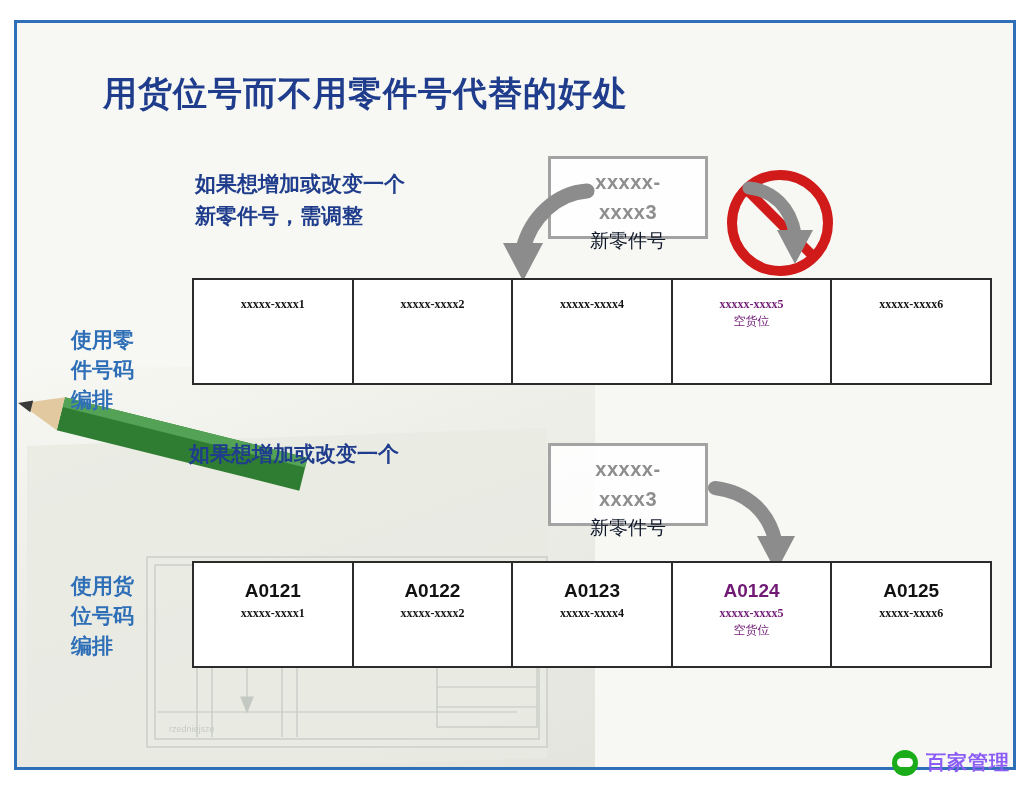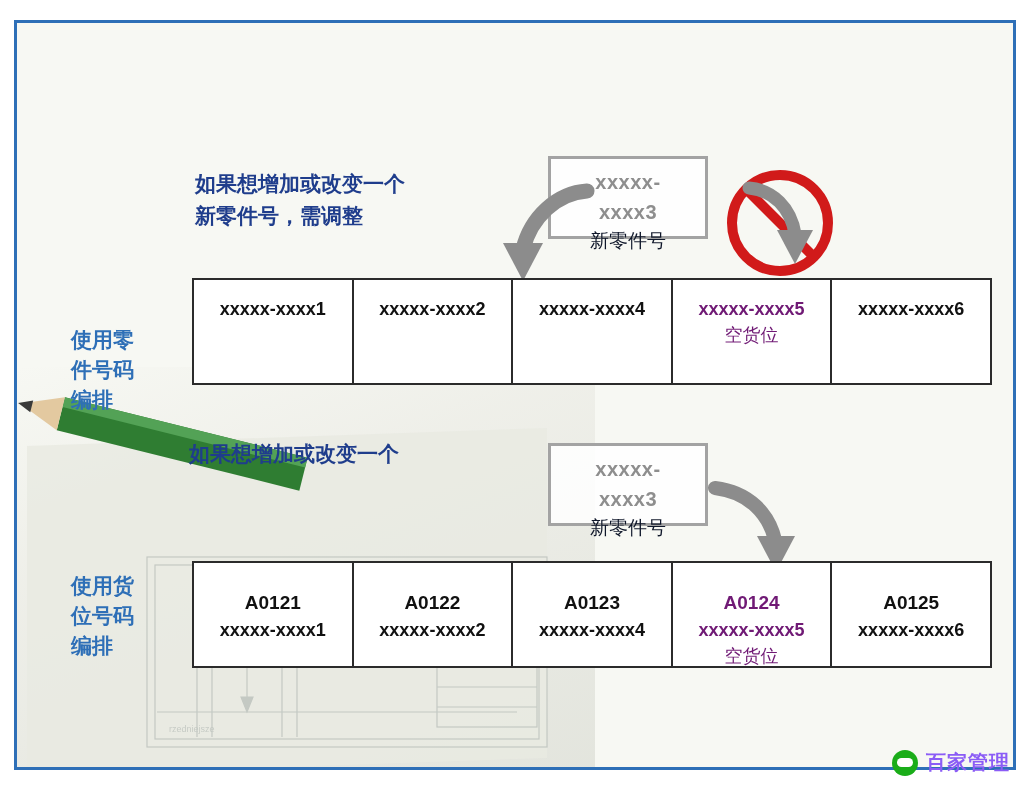--- a/index.html
+++ b/index.html
@@ -134,29 +134,30 @@
     display: flex;
     flex-direction: column;
     align-items: center;
     justify-content: flex-start;
     padding-top: 16px;
     font-size: 19px;
     font-weight: bold;
     color: #111111;
     line-height: 1.45;
   }
-  .grid-2 .cell { padding-top: 26px; }
+  .grid-2 .cell { padding-top: 14px; }
   .cell:last-child { border-right: none; border-radius: 29px; }
   .cell .loc {
     font-size: 19px;
     font-weight: bold;
   }
   .cell .sub {
-    font-size: 18px;
+    font-size: 12px;
     font-weight: normal;
+    font-family: Liberation Serif, serif;
   }
   .cell.highlight, .cell.highlight .loc, .cell.highlight .sub {
     color: #701a75;
   }
 
   .arrow-svg { position: absolute; pointer-events: none; }
   .arrow-1 { left: 470px; top: 160px; }
   .arrow-3 { left: 690px; top: 455px; }
 
   .no-sign {
@@ -232,20 +233,21 @@
     <svg class="bg-pencil" viewBox="0 0 330 150">
       <g transform="rotate(14 165 75)">
         <rect x="60" y="55" width="250" height="34" fill="#2f7d32"></rect>
         <rect x="60" y="55" width="250" height="10" fill="#53a256"></rect>
         <polygon points="60,55 60,89 18,72" fill="#e3c9a0"></polygon>
         <polygon points="30,66 30,78 16,72" fill="#3a3a3a"></polygon>
       </g>
     </svg>
   </div>
 
+  <div class="slide-title">用货位号而不用零件号代替的好处</div>
 
   <div class="note note-1">
     <div>如果想增加或改变一个</div>
     <div>新零件号，需调整</div>
   </div>
 
   <div class="newpart-box newpart-1">
     <div class="code">xxxxx-xxxx3</div>
     <div class="label">新零件号</div>
   </div>

